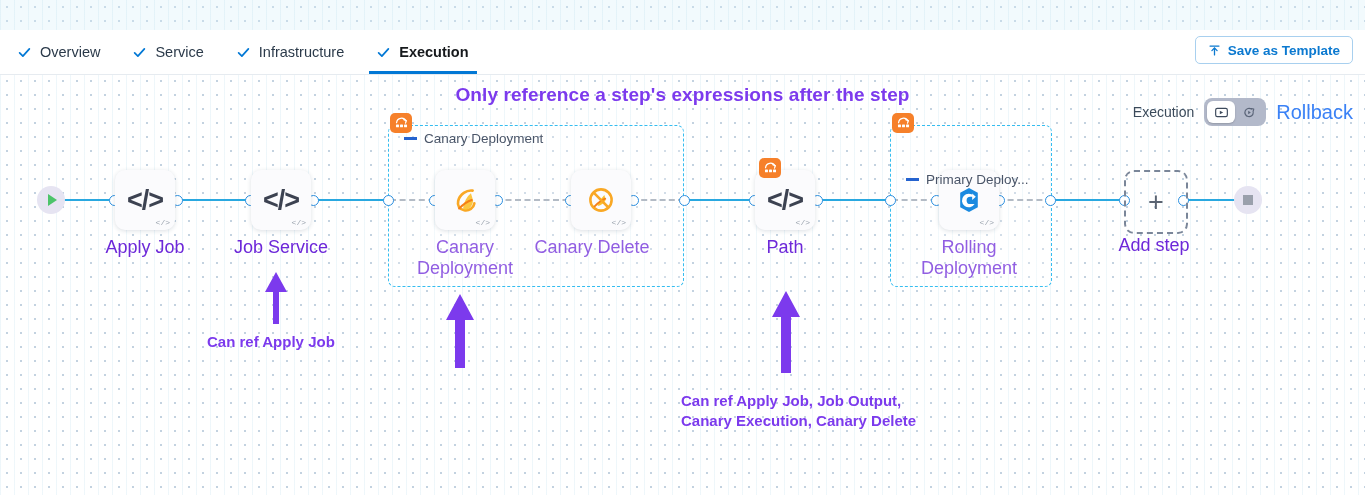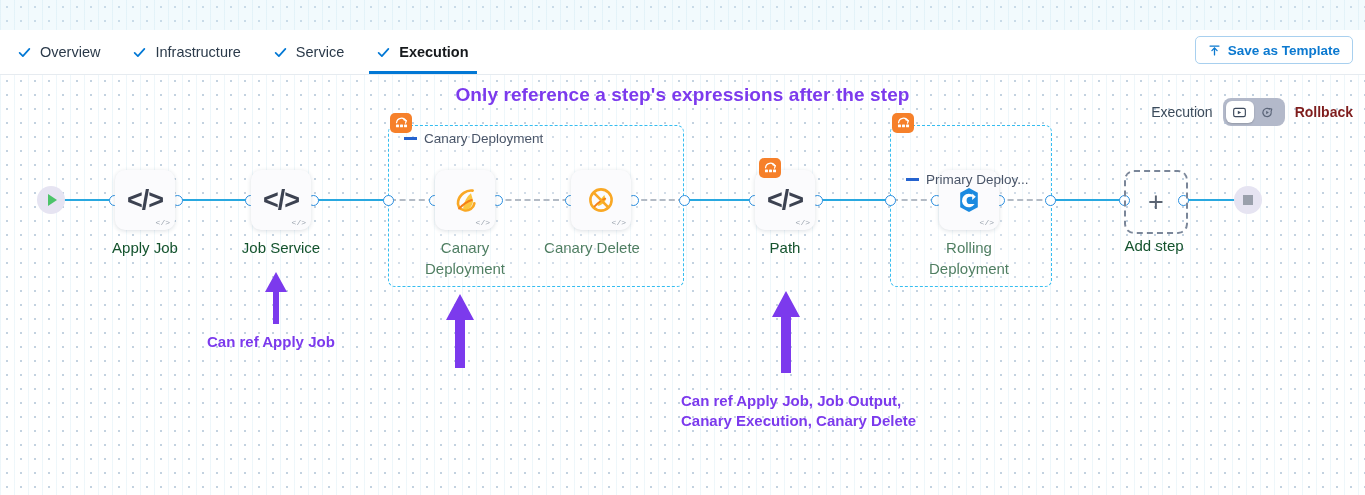--- a/index.html
+++ b/index.html
@@ -66,21 +66,21 @@
   #exec-label{font-size:14px;color:#3b4a5a;}
   #seg{
     display:flex;align-items:center;background:#b3b9ca;border-radius:8px;
     padding:3px;gap:0;
   }
   .seg-btn{
     width:28px;height:22px;display:flex;align-items:center;justify-content:center;
     border-radius:6px;cursor:pointer;
   }
   .seg-btn.on{background:#ffffff;box-shadow:0 1px 2px rgba(0,0,0,.18);}
-  #rollback{font-size:14px;color:#7f1d1d;font-weight:bold;cursor:pointer;}
+  #rollback{font-size:20px;color:#3b82f6;font-weight:normal;cursor:pointer;}
 
   
   #pipeline{position:absolute;left:0;top:74px;width:1365px;height:473px;}
 
   .edge{position:absolute;height:2px;background:#29a8e0;top:125px;}
   .edge.dashed{
     background:none;border-top:2px dashed #9aa4b2;height:0;
   }
   .port{
     position:absolute;width:9px;height:9px;border-radius:50%;
@@ -100,21 +100,21 @@
     background:#fbfbfd;box-shadow:0 1px 4px rgba(40,60,90,.16);
     display:flex;align-items:center;justify-content:center;top:96px;z-index:5;
   }
   .node .corner{
     position:absolute;right:5px;bottom:3px;font-size:8px;color:#9aa3ae;
     font-family:"Liberation Mono", monospace;
   }
   .node .codeglyph{font-size:27px;font-weight:bold;color:#3c4251;font-family:"Liberation Sans", sans-serif;letter-spacing:-1px;}
   .node-label{
     position:absolute;top:163px;width:120px;text-align:center;
-    font-size:15px;color:#14532d;line-height:21px;
+    font-size:18px;color:#6d28d9;line-height:21px;
   }
 
   .step-badge{
     position:absolute;width:22px;height:20px;border-radius:5px;background:#f6802a;
     z-index:7;display:flex;align-items:center;justify-content:center;
   }
 
   .group{
     position:absolute;border:1.6px dashed #35bdf0;border-radius:7px;z-index:1;
     background:rgba(255,255,255,.25);
@@ -147,28 +147,28 @@
     <svg class="chk" viewBox="0 0 16 16">
       <path d="M2 8.5 L6 12.5 L14 3.5" fill="none" stroke="#0278d5" stroke-width="2.1" stroke-linecap="round" stroke-linejoin="round"></path>
     </svg>
     <span>Overview</span>
   </div>
 
   <div class="tab">
     <svg class="chk" viewBox="0 0 16 16">
       <path d="M2 8.5 L6 12.5 L14 3.5" fill="none" stroke="#0278d5" stroke-width="2.1" stroke-linecap="round" stroke-linejoin="round"></path>
     </svg>
-    <span>Infrastructure</span>
+    <span>Service</span>
   </div>
 
   <div class="tab">
     <svg class="chk" viewBox="0 0 16 16">
       <path d="M2 8.5 L6 12.5 L14 3.5" fill="none" stroke="#0278d5" stroke-width="2.1" stroke-linecap="round" stroke-linejoin="round"></path>
     </svg>
-    <span>Service</span>
+    <span>Infrastructure</span>
   </div>
 
   <div class="tab active">
     <svg class="chk" viewBox="0 0 16 16">
       <path d="M2 8.5 L6 12.5 L14 3.5" fill="none" stroke="#0278d5" stroke-width="2.1" stroke-linecap="round" stroke-linejoin="round"></path>
     </svg>
     <span>Execution</span>
     <span class="underline"></span>
   </div>
 

